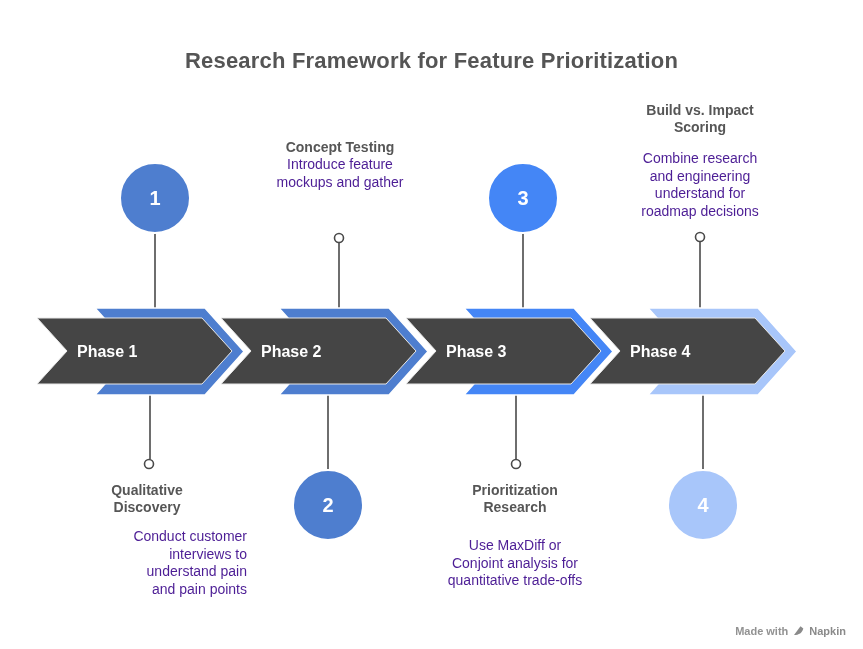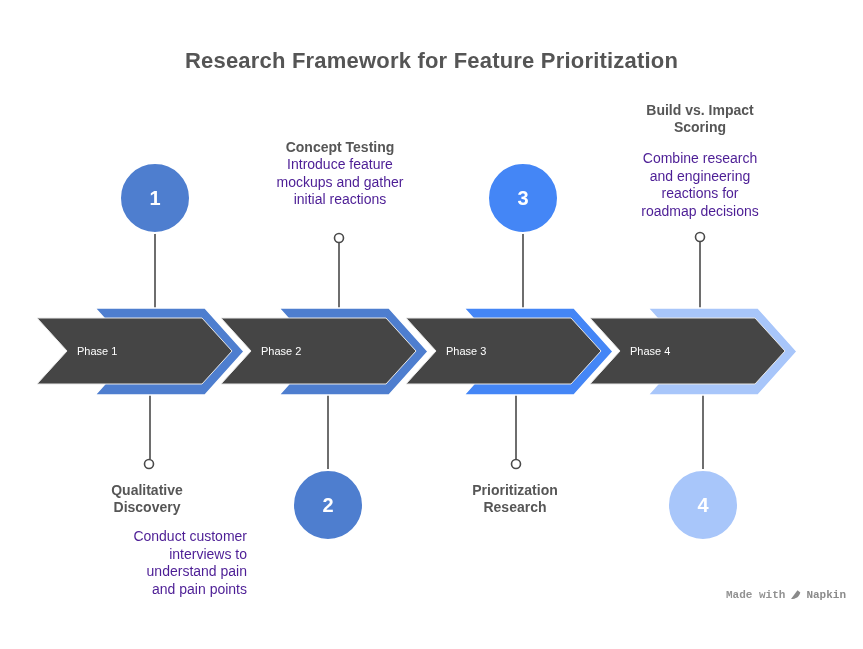--- a/index.html
+++ b/index.html
@@ -11,39 +11,39 @@
     overflow:hidden;
   }
   .abs{position:absolute;}
   .diagram-title{
     left:0;top:48px;width:863px;
     text-align:center;
     font-size:22px;font-weight:700;color:#555555;
     letter-spacing:0.2px;
   }
   .phase-label{
-    font-size:11px;font-weight:400;color:#ffffff;
+    font-size:16px;font-weight:700;color:#ffffff;
     line-height:17px;white-space:nowrap;
   }
   .circle-number{
     width:44px;text-align:center;
     font-size:20px;font-weight:700;color:#ffffff;
     line-height:24px;
   }
   .text-block{width:200px;text-align:center;}
   .h-line{font-size:14px;font-weight:700;color:#565656;line-height:17px;text-align:center;}
   .body-lines{margin-top:0;}
   .body-lines.gap-12{margin-top:12px;text-align:right;}
   .body-lines.gap-14{margin-top:14px;}
   .body-lines.gap-21{margin-top:21px;}
   .b-line{font-size:14px;font-weight:400;color:#4c1d95;line-height:17.5px;}
   .watermark{
-    right:17px;top:588px;
+    right:17px;top:624px;
     display:flex;align-items:center;gap:4px;
-    font-size:11px;font-weight:600;color:#929292;font-family:Liberation Mono, monospace;
+    font-size:11px;font-weight:600;color:#929292;
   }
   .watermark .brand{color:#8a8a8a;}
 </style>
 </head>
 <body>
 
 <div class="canvas">
 
   <svg class="abs" style="left:0;top:0" width="863" height="649" viewBox="0 0 863 649">
 
@@ -98,49 +98,53 @@
   <div class="abs phase-label" style="left:77px;top:343px">Phase 1</div>
   <div class="abs phase-label" style="left:261px;top:343px">Phase 2</div>
   <div class="abs phase-label" style="left:446px;top:343px">Phase 3</div>
   <div class="abs phase-label" style="left:630px;top:343px">Phase 4</div>
 
   <div class="abs text-block" style="left:240px;top:139px">
     <div class="h-line">Concept Testing</div>
     <div class="body-lines">
       <div class="b-line">Introduce feature</div>
       <div class="b-line">mockups and gather</div>
-      <div class="b-line">initial reactions</div>
     </div>
   </div>
 
   <div class="abs text-block" style="left:600px;top:102px">
     <div class="h-line">Build vs. Impact</div>
     <div class="h-line">Scoring</div>
     <div class="body-lines gap-14">
       <div class="b-line">Combine research</div>
       <div class="b-line">and engineering</div>
-      <div class="b-line">reactions for</div>
+      <div class="b-line">understand for</div>
       <div class="b-line">roadmap decisions</div>
     </div>
   </div>
 
   <div class="abs text-block" style="left:47px;top:482px">
     <div class="h-line">Qualitative</div>
     <div class="h-line">Discovery</div>
     <div class="body-lines gap-12">
       <div class="b-line">Conduct customer</div>
       <div class="b-line">interviews to</div>
       <div class="b-line">understand pain</div>
       <div class="b-line">and pain points</div>
     </div>
   </div>
 
   <div class="abs text-block" style="left:415px;top:482px">
     <div class="h-line">Prioritization</div>
     <div class="h-line">Research</div>
+    <div class="body-lines gap-21">
+      <div class="b-line">Use MaxDiff or</div>
+      <div class="b-line">Conjoint analysis for</div>
+      <div class="b-line">quantitative trade-offs</div>
+    </div>
   </div>
 
   <div class="abs watermark">
     <span>Made with</span>
     <svg width="13" height="13" viewBox="0 0 13 13">
       <path d="M2 11 L8.5 2.2 L11.3 4.4 C10.4 8.6 6.8 11 2 11 Z" fill="#8a8a8a"></path>
     </svg>
     <span class="brand">Napkin</span>
   </div>
 

